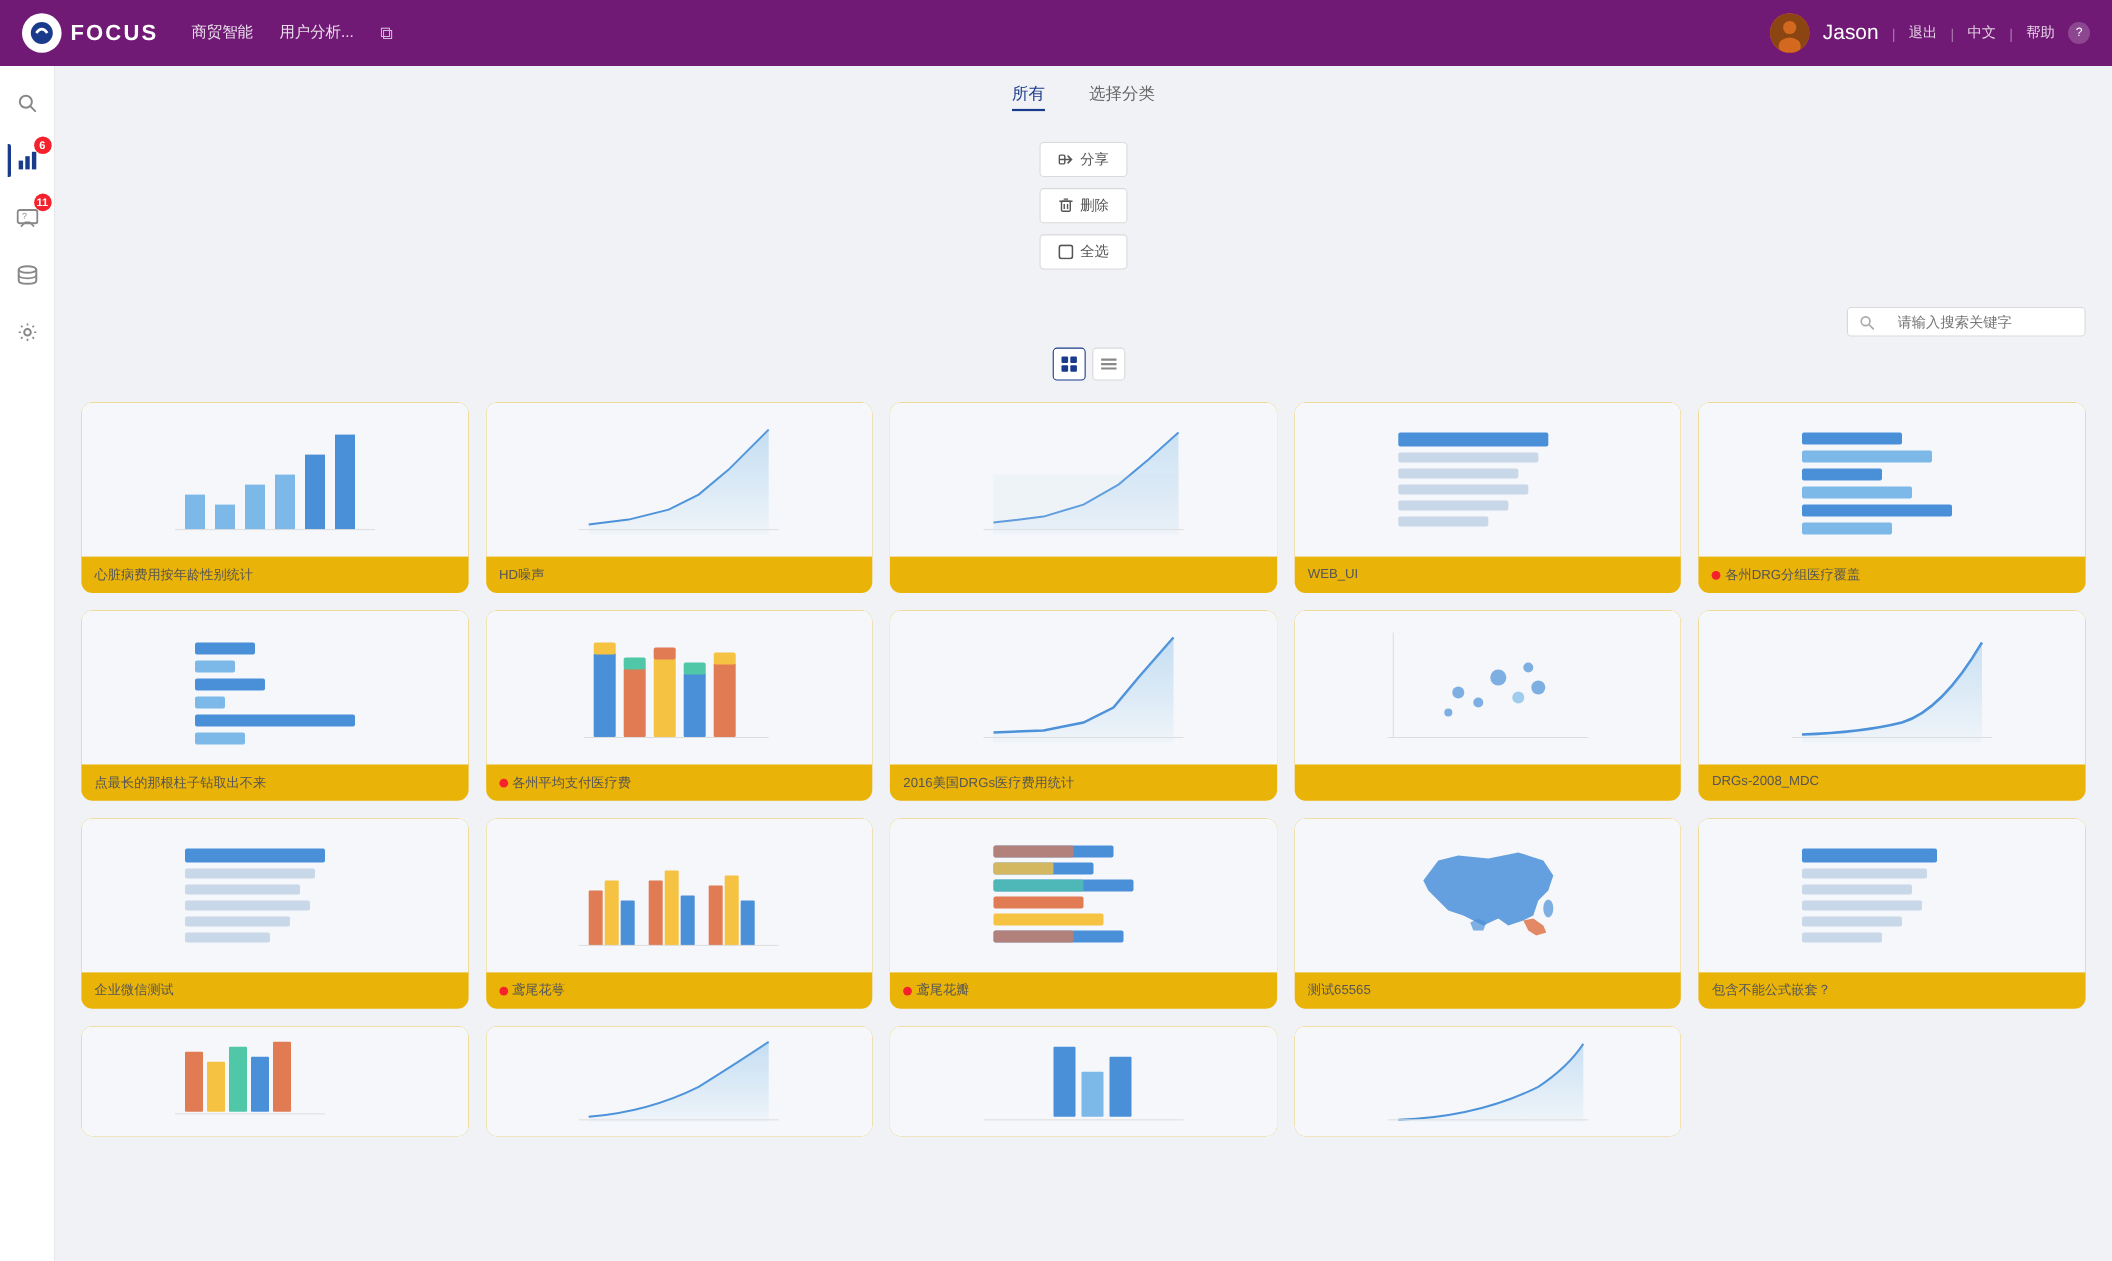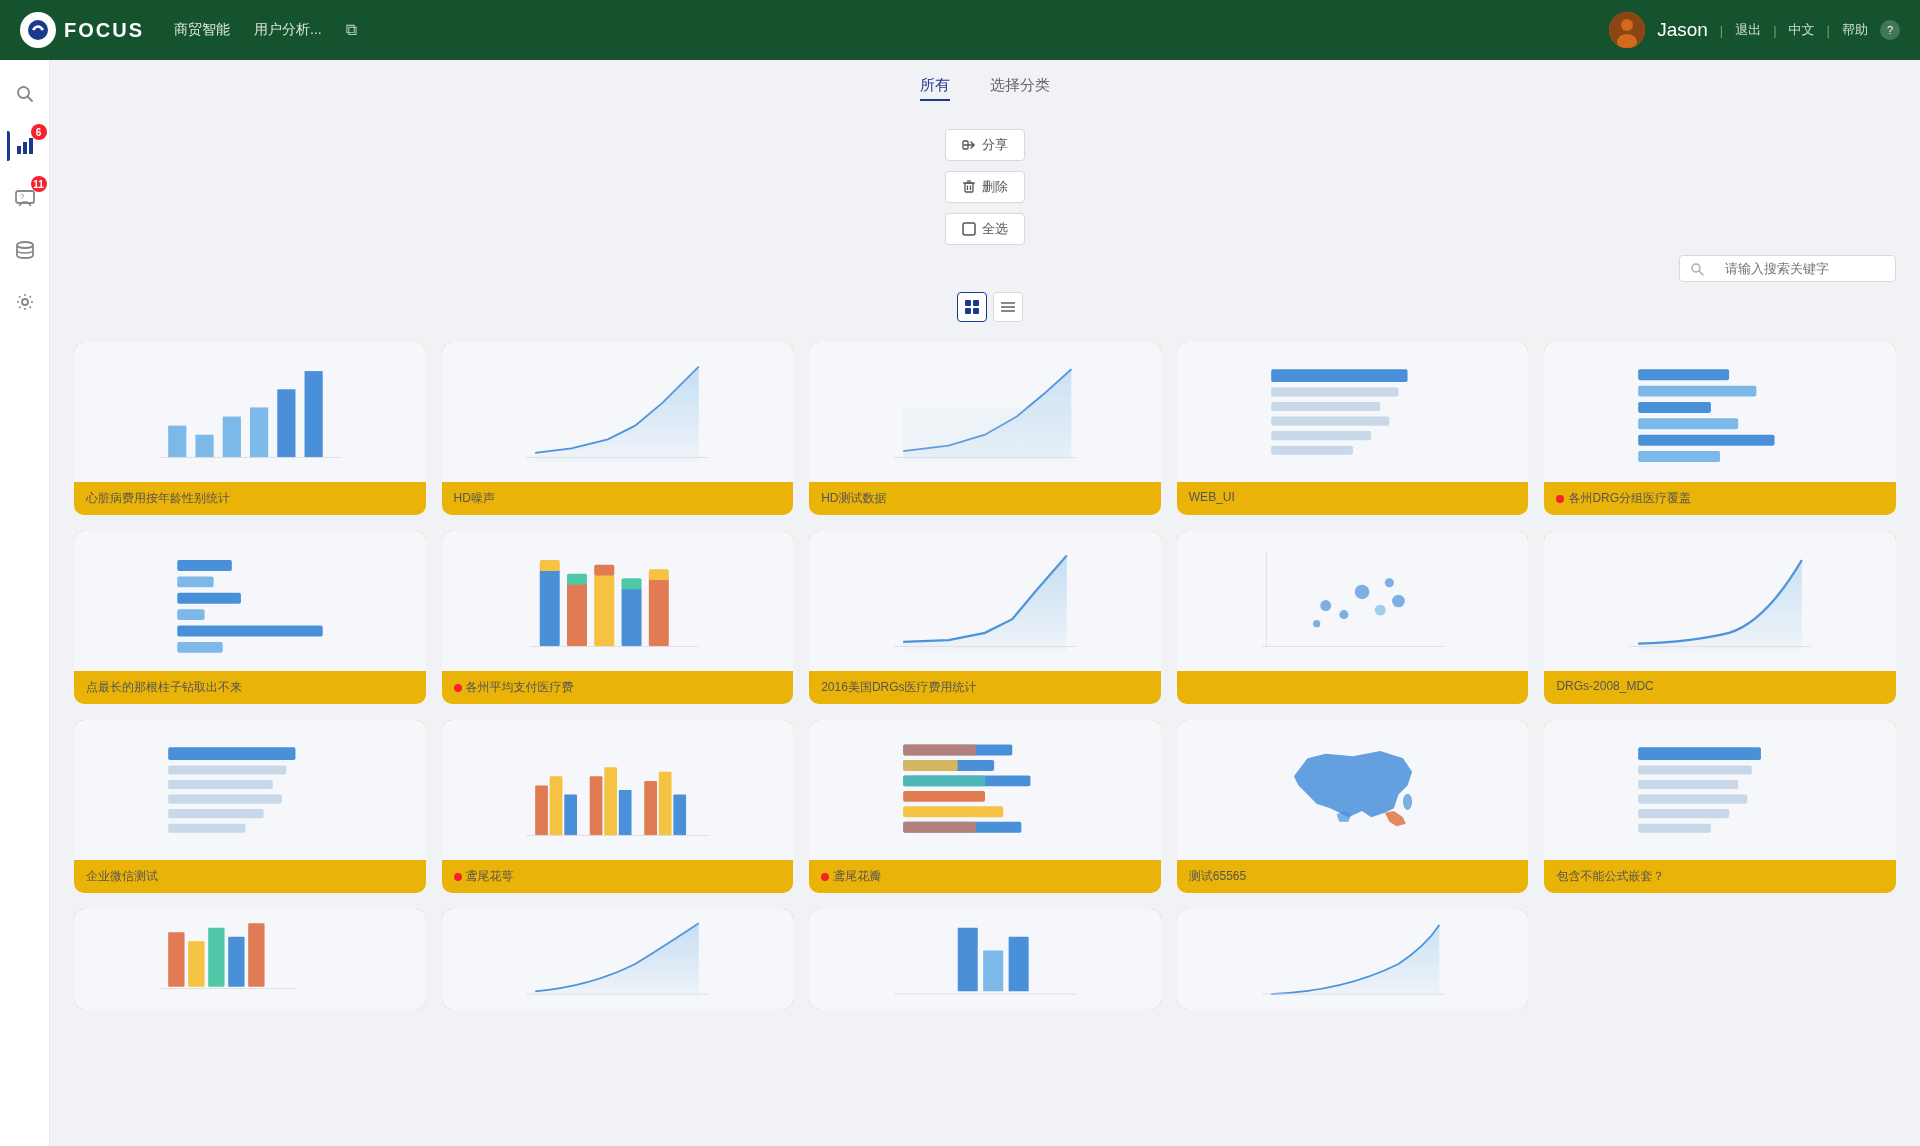--- a/index.html
+++ b/index.html
@@ -1,20 +1,20 @@
 <!DOCTYPE html>
 <html><head>
   <meta charset="utf-8">
   <style>
     * { box-sizing: border-box; margin: 0; padding: 0; }
     body { font-family: 'Microsoft YaHei', Arial, sans-serif; background: #f0f2f5; overflow-x: hidden; }
 
     
     .header {
-      background: #14532d;
+      background: #701a75;
       height: 60px;
       display: flex;
       align-items: center;
       padding: 0 20px;
       color: white;
       position: fixed;
       top: 0; left: 0; right: 0;
       z-index: 100;
     }
     .logo-area {
@@ -203,20 +203,21 @@
     .search-box {
       margin-left: auto;
       display: flex;
       align-items: center;
       border: 1px solid #d9d9d9;
       border-radius: 4px;
       padding: 5px 10px;
       background: white;
       gap: 21px;
       min-width: 200px;
+      margin-top: 24px;
     }
     .search-input {
       border: none;
       outline: none;
       font-size: 13px;
       color: #999;
       width: 160px;
     }
     .view-btns {
       display: flex;
@@ -456,23 +457,20 @@
               <stop offset="0%" stop-color="#7cb9e8" stop-opacity="0.35"></stop>
               <stop offset="100%" stop-color="#7cb9e8" stop-opacity="0.05"></stop>
             </linearGradient>
           </defs>
           <path d="M20 108 L70 102 L110 90 L145 70 L175 45 L205 18" stroke="#4a90d9" stroke-width="2" fill="none"></path>
           <path d="M20 108 L70 102 L110 90 L145 70 L175 45 L205 18 L205 120 L20 120 Z" fill="url(#lg2)"></path>
           <rect x="20" y="60" width="185" height="55" fill="rgba(200,220,240,0.15)" rx="2"></rect>
           <line x1="10" y1="115" x2="210" y2="115" stroke="#ddd" stroke-width="1"></line>
         </svg>
       </div>
-      <div class="card-title">
-        <span>HD测试数据</span>
-      </div>
     </div>
 
     <div class="card">
       <div class="card-preview">
         <svg viewBox="0 0 220 130" width="200" height="120">
           <rect x="20" y="18" width="150" height="14" rx="2" fill="#4a90d9"></rect>
           <rect x="20" y="38" width="140" height="10" rx="2" fill="#c8d8e8"></rect>
           <rect x="20" y="54" width="120" height="10" rx="2" fill="#c8d8e8"></rect>
           <rect x="20" y="70" width="130" height="10" rx="2" fill="#c8d8e8"></rect>
           <rect x="20" y="86" width="110" height="10" rx="2" fill="#c8d8e8"></rect>

